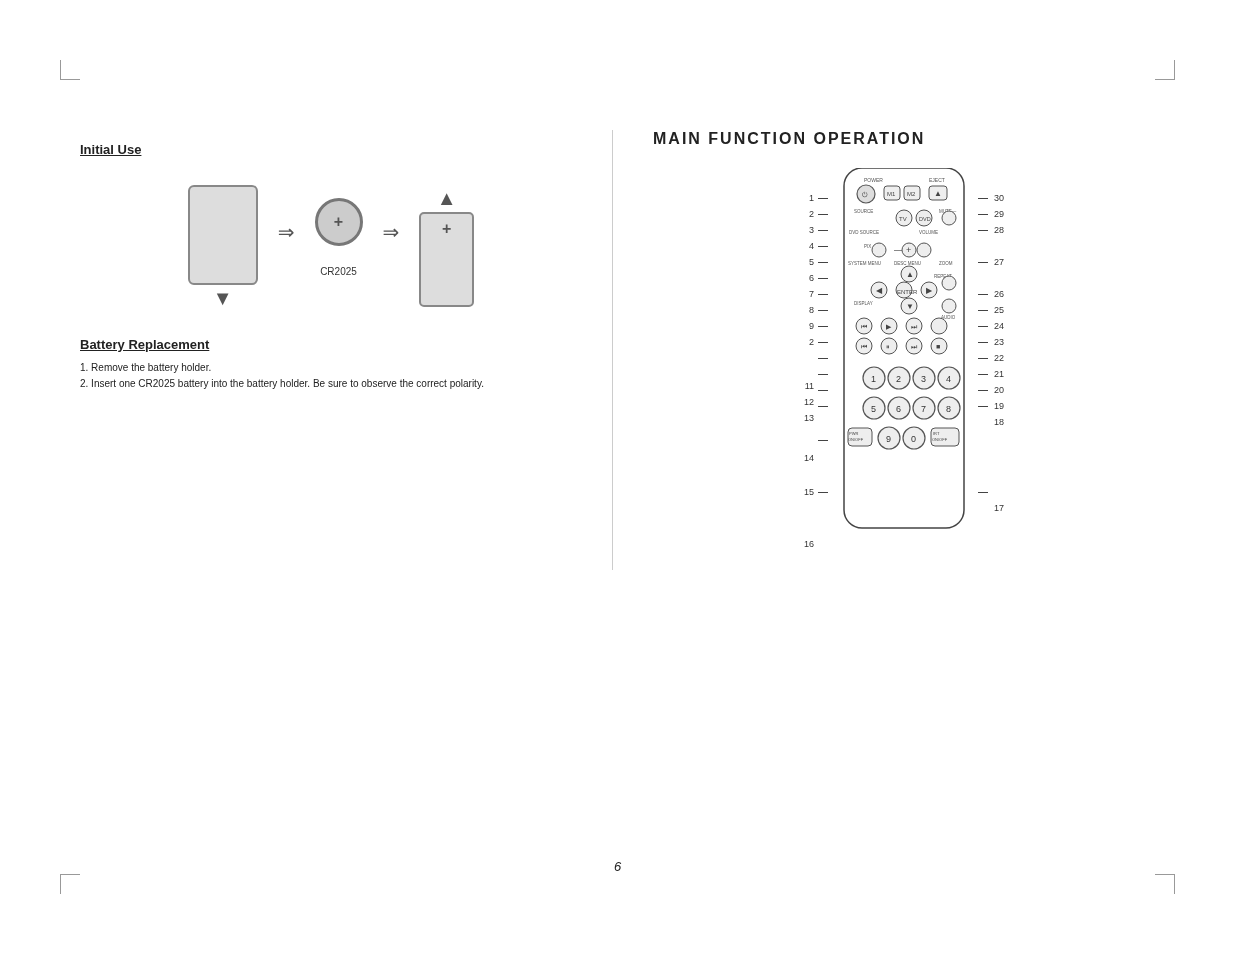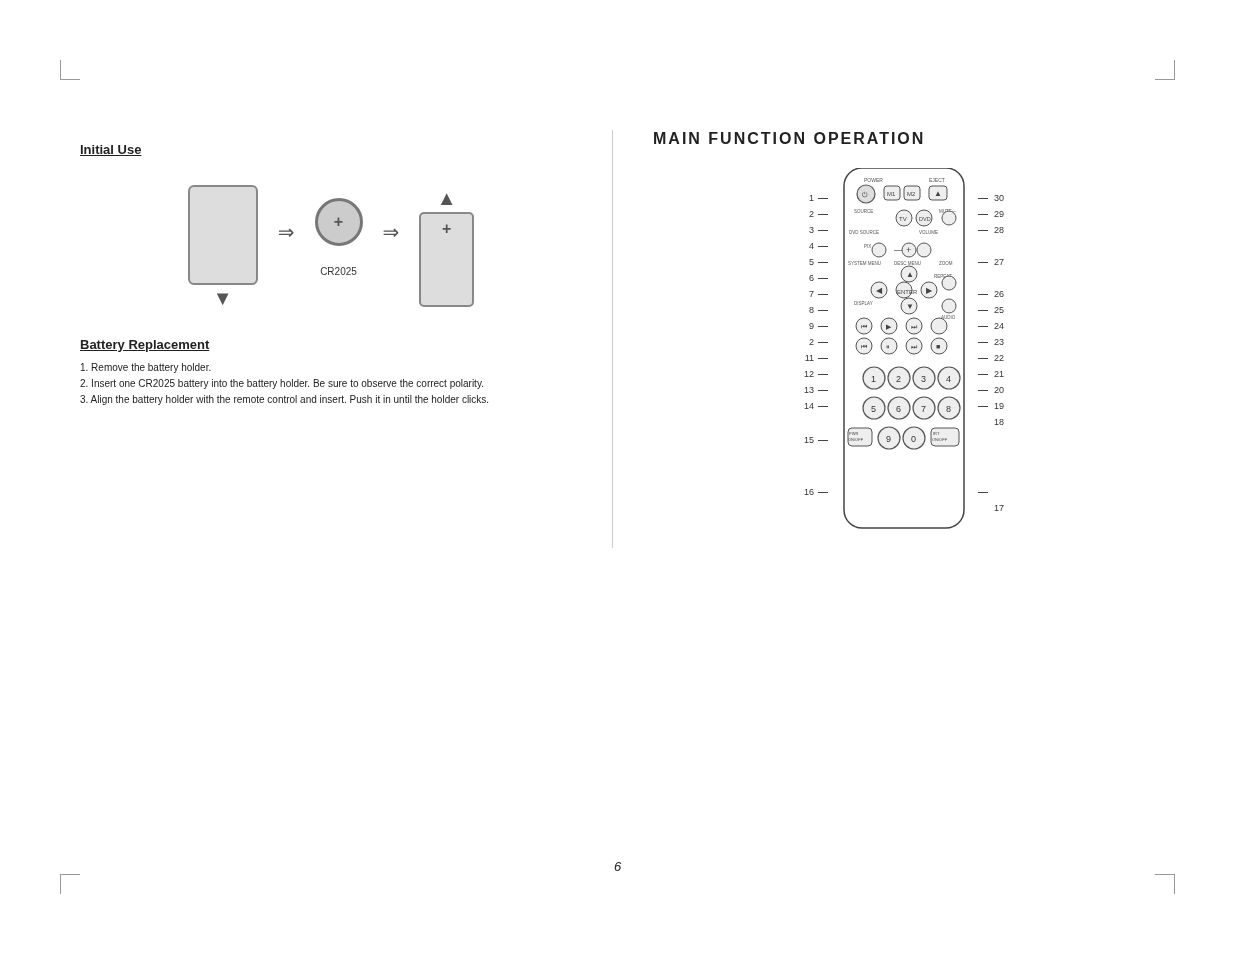--- a/index.html
+++ b/index.html
@@ -139,45 +139,44 @@
         <div style="width:55px; height:95px; background:#ddd; border:2px solid #888; border-radius:5px;">
           <div style="width:100%; text-align:center; font-size:16px; font-weight:bold; color:#555; padding-top:6px;">+</div>
         </div>
       </div>
     </div>
 
     <div class="subsection-title" style="margin-top:22px;">Battery Replacement</div>
     <ul class="battery-list">
       <li>1.  Remove the battery holder.</li>
       <li style="padding-left:14px; text-indent:-14px;">2.  Insert one CR2025 battery into the battery holder. Be sure to observe the correct polarity.</li>
-      <li style="padding-left:14px; text-indent:-14px;">3.  Align the battery holder with the remote control and insert. Push it in until the holder clicks.</li>
     </ul>
   </div>
 
   <div class="right-col">
     <div class="section-title">MAIN  FUNCTION  OPERATION</div>
 
     <div style="display:flex; justify-content:center; margin-top:10px;">
       <div style="display:flex; align-items:flex-start; gap:4px;">
 
         <div style="display:flex; flex-direction:column; font-size:9px; color:#333; padding-top:22px; width:22px; text-align:right;">
           <div style="height:16px; line-height:16px;">1</div>
           <div style="height:16px; line-height:16px;">2</div>
           <div style="height:16px; line-height:16px;">3</div>
           <div style="height:16px; line-height:16px;">4</div>
           <div style="height:16px; line-height:16px;">5</div>
           <div style="height:16px; line-height:16px;">6</div>
           <div style="height:16px; line-height:16px;">7</div>
           <div style="height:16px; line-height:16px;">8</div>
           <div style="height:16px; line-height:16px;">9</div>
           <div style="height:16px; line-height:16px;">2</div>
-          <div style="height:16px; line-height:16px;">11</div>
+          <div style="height:16px; line-height:16px;margin-top:28px;">11</div>
           <div style="height:16px; line-height:16px;">12</div>
           <div style="height:16px; line-height:16px;">13</div>
-          <div style="height:16px; line-height:16px;">14</div>
+          <div style="height:16px; line-height:16px;margin-top:24px;">14</div>
           <div style="height:52px; line-height:52px;">15</div>
           <div style="height:52px; line-height:52px;">16</div>
         </div>
 
         <div style="display:flex; flex-direction:column; padding-top:22px; width:12px;">
           <div style="height:16px; display:flex; align-items:center;">
               <div style="width:10px; height:1px; background:#444;"></div>
             </div>
           <div style="height:16px; display:flex; align-items:center;">
               <div style="width:10px; height:1px; background:#444;"></div>

